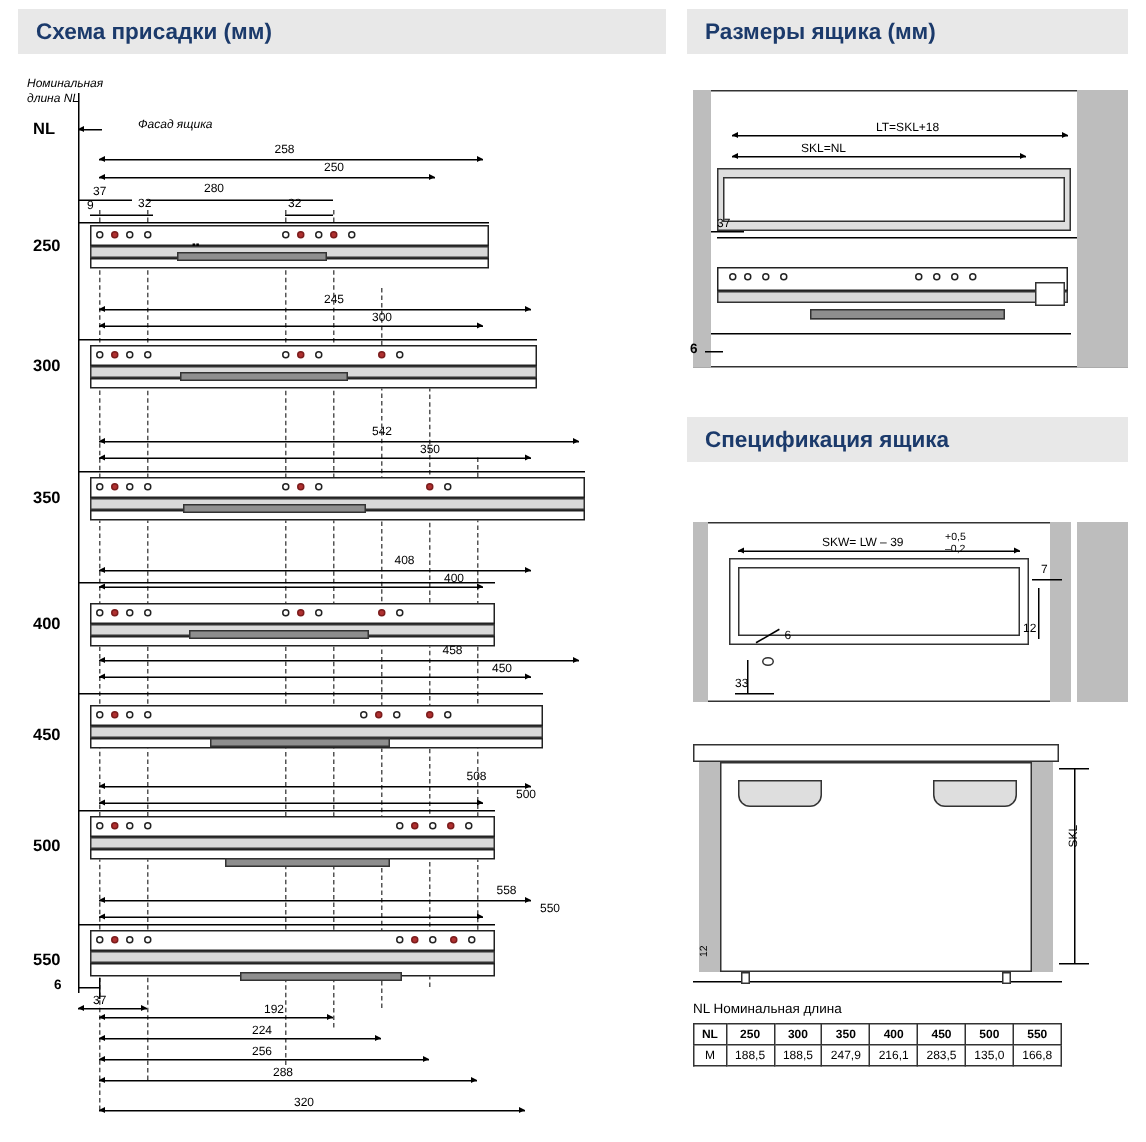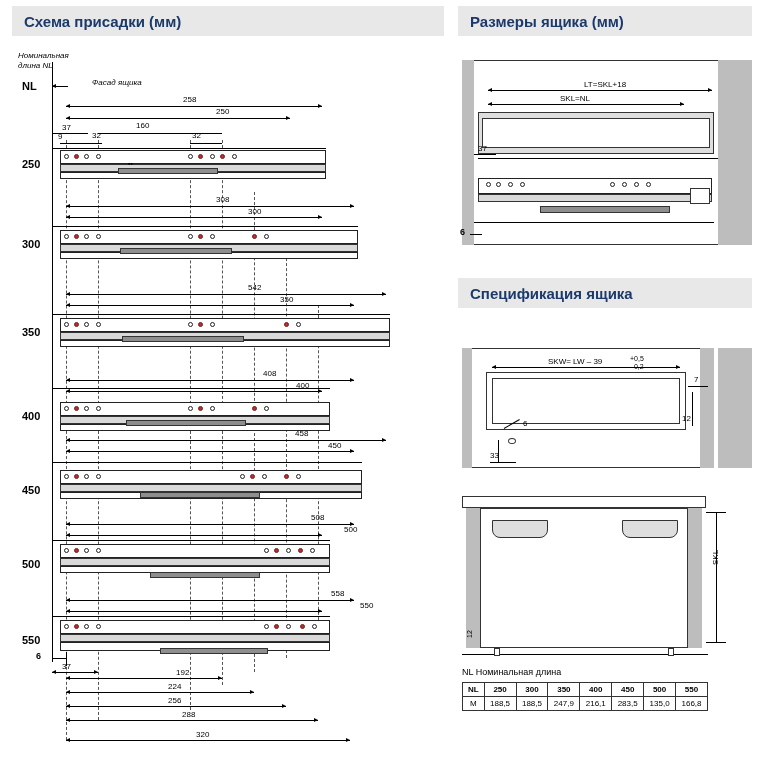--- a/index.html
+++ b/index.html
@@ -157,21 +157,21 @@
 <div class="arrowR" style="left:286px; top:116px;"></div>
 <div class="lbl" style="left:216px; top:108px;">250</div>
 
 <div class="hline" style="left:52px; top:133px; width:36px;"></div>
 <div class="lbl" style="left:62px; top:124px;">37</div>
 <div class="hline" style="left:60px; top:143px; width:10px;"></div>
 <div class="lbl" style="left:58px; top:133px;">9</div>
 <div class="hline" style="left:70px; top:143px; width:32px;"></div>
 <div class="lbl" style="left:92px; top:132px;">32</div>
 <div class="hline" style="left:98px; top:133px; width:124px;"></div>
-<div class="lbl" style="left:136px; top:122px;">160</div>
+<div class="lbl" style="left:136px; top:122px;">280</div>
 <div class="hline" style="left:190px; top:143px; width:32px;"></div>
 <div class="lbl" style="left:192px; top:132px;">32</div>
 
 <div class="lbl b" style="left:22px; top:158px;">250</div>
 <div class="hline" style="left:52px; top:148px; width:274px;"></div>
 <div class="rail" style="left:60px; top:150px; width:266px; height:14px;"></div>
 <div class="rail-grey" style="left:60px; top:164px; width:266px; height:8px;"></div>
 <div class="rail" style="left:60px; top:172px; width:266px; height:7px;"></div>
 <div class="rail-dark" style="left:118px; top:168px; width:100px; height:6px;"></div>
 <div class="dot" style="left:64px; top:154px;"></div>
@@ -181,21 +181,21 @@
 <div class="dot" style="left:188px; top:154px;"></div>
 <div class="dot red" style="left:198px; top:154px;"></div>
 <div class="dot" style="left:210px; top:154px;"></div>
 <div class="dot red" style="left:220px; top:154px;"></div>
 <div class="dot" style="left:232px; top:154px;"></div>
 <div class="lbl sm" style="left:128px; top:160px;">▪▪</div>
 
 <div class="hline" style="left:66px; top:206px; width:288px;"></div>
 <div class="arrowL" style="left:66px; top:204px;"></div>
 <div class="arrowR" style="left:350px; top:204px;"></div>
-<div class="lbl" style="left:216px; top:196px;">308</div>
+<div class="lbl" style="left:216px; top:196px;">245</div>
 <div class="hline" style="left:66px; top:217px; width:256px;"></div>
 <div class="arrowL" style="left:66px; top:215px;"></div>
 <div class="arrowR" style="left:318px; top:215px;"></div>
 <div class="lbl" style="left:248px; top:208px;">300</div>
 
 <div class="lbl b" style="left:22px; top:238px;">300</div>
 <div class="hline" style="left:52px; top:226px; width:306px;"></div>
 <div class="rail" style="left:60px; top:230px; width:298px; height:14px;"></div>
 <div class="rail-grey" style="left:60px; top:244px; width:298px; height:8px;"></div>
 <div class="rail" style="left:60px; top:252px; width:298px; height:7px;"></div>
@@ -374,21 +374,21 @@
 <div class="box grey" style="left:718px; top:60px; width:34px; height:185px; border:none;"></div>
 
 <div class="hline" style="left:488px; top:90px; width:224px;"></div>
 <div class="arrowL" style="left:488px; top:88px;"></div>
 <div class="arrowR" style="left:708px; top:88px;"></div>
 <div class="lbl" style="left:584px; top:81px;">LT=SKL+18</div>
 
 <div class="hline" style="left:488px; top:104px; width:196px;"></div>
 <div class="arrowL" style="left:488px; top:102px;"></div>
 <div class="arrowR" style="left:680px; top:102px;"></div>
-<div class="lbl" style="left:560px; top:95px;text-align:center;">SKL=NL</div>
+<div class="lbl" style="left:534px; top:95px;text-align:center;">SKL=NL</div>
 
 <div class="box lgrey" style="left:478px; top:112px; width:236px; height:42px;"></div>
 <div class="box" style="left:482px; top:118px; width:228px; height:30px; background:#fff;"></div>
 <div class="hline" style="left:478px; top:158px; width:240px;"></div>
 
 <div class="hline" style="left:474px; top:154px; width:22px;"></div>
 <div class="lbl" style="left:478px; top:145px;">37</div>
 
 <div class="rail" style="left:478px; top:178px; width:234px; height:16px;"></div>
 <div class="rail-grey" style="left:478px; top:194px; width:234px; height:8px;"></div>

